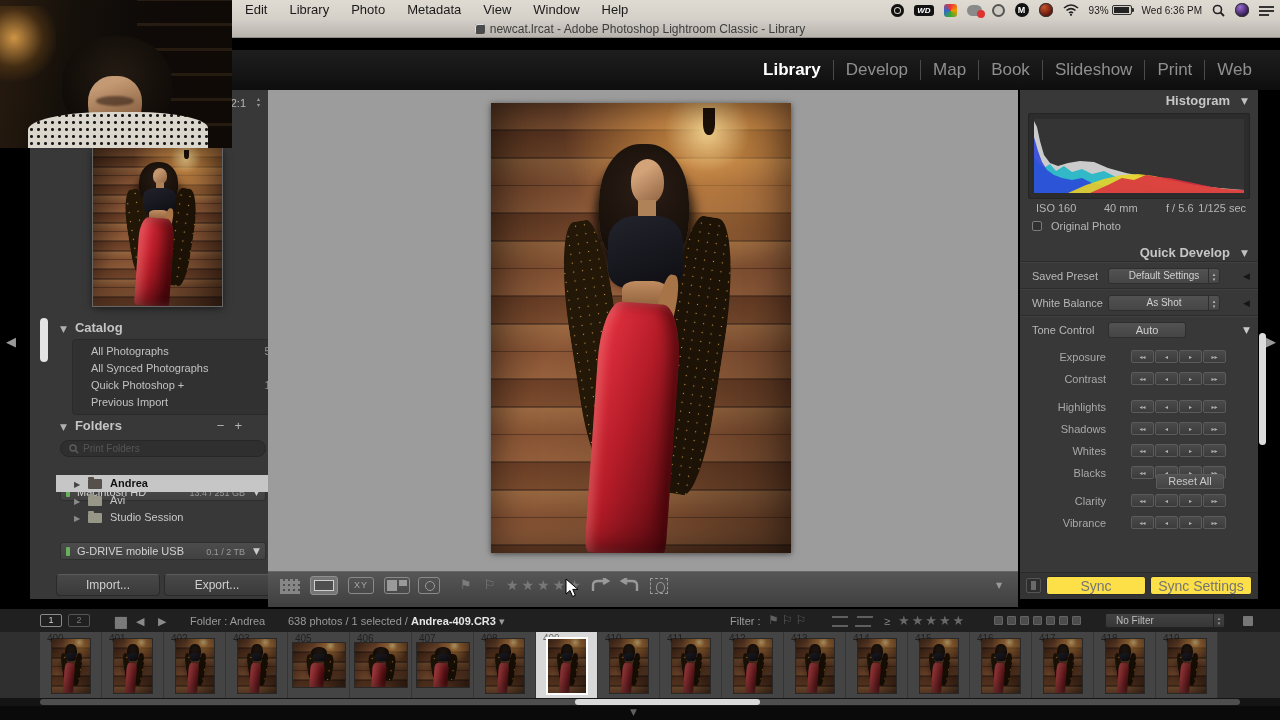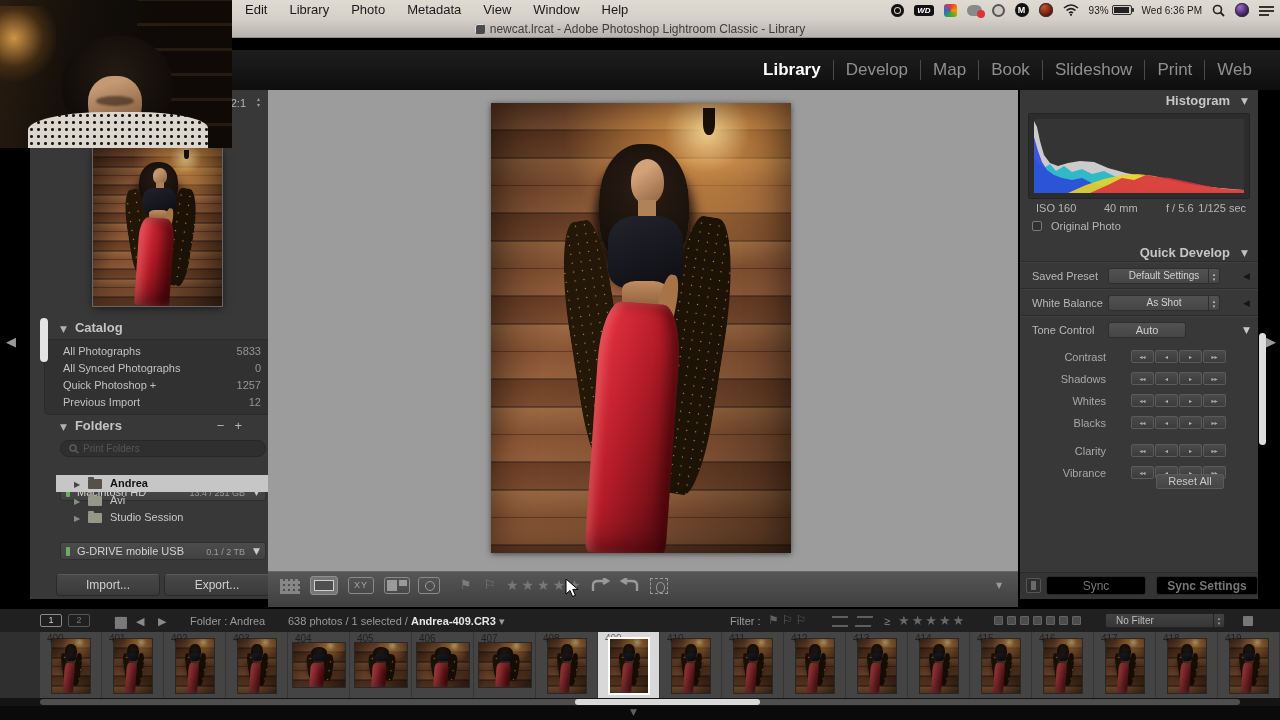--- a/index.html
+++ b/index.html
@@ -54,21 +54,21 @@
   
   .left-panel { position:absolute; left:30px; top:90px; width:238px; height:509px; background:#383838; }
   .lp-scroll { position:absolute; left:10px; top:228px; width:8px; height:44px; border-radius:4px; background:#e4e4e4; }
   .nav-zoom { position:absolute; right:22px; top:7px; color:#b5b5b5; font-size:11px; }
   .nav-stepper { position:absolute; right:8px; top:6px; color:#9a9a9a; font-size:6px; line-height:6px; text-align:center; font-family:"DejaVu Sans",sans-serif; }
   .nav-thumb { position:absolute; left:63px; top:58px; width:129px; height:158px;
     box-shadow:0 0 0 1px #666, 0 2px 8px rgba(0,0,0,.6); }
   .sec-head { position:absolute; left:30px; color:#c4c4c4; font-size:13px; font-weight:bold; }
   .sec-head .tri { color:#b0b0b0; font-size:9px; margin-right:8px; font-family:"DejaVu Sans",sans-serif; }
   .fold-ops { position:absolute; right:16px; color:#b5b5b5; font-size:13px; letter-spacing:10px; }
-  .cat-box { position:absolute; left:14px; top:249px; width:226px; background:#313131; border:1px solid #2a2a2a; border-radius:4px; padding:3px 0; }
+  .cat-box { position:absolute; left:42px; top:249px; width:226px; background:#313131; border:1px solid #2a2a2a; border-radius:4px; padding:3px 0; }
   .cat-row { position:relative; height:17px; line-height:17px; font-size:11px; color:#c2c2c2; padding-left:18px; }
   .cat-row .cnt { position:absolute; right:8px; color:#949494; }
   .filter-box { position:absolute; left:30px; top:350px; width:206px; height:17px; background:#2f2f2f;
     border:1px solid #272727; border-radius:9px; color:#555; font-size:10px; line-height:15px; padding-left:22px; }
   .filter-box svg { position:absolute; left:8px; top:3px; opacity:.5; }
   .vol-bar { position:absolute; left:30px; width:206px; height:18px; background:linear-gradient(#4c4c4c,#414141);
     border-radius:3px; border:1px solid #2e2e2e; }
   .vol-led { position:absolute; left:5px; top:4px; width:4px; height:9px; background:#69b05c; border-radius:1px; }
   .vol-name { position:absolute; left:16px; top:2px; color:#d2d2d2; font-size:11px; }
   .vol-space { position:absolute; right:20px; top:4px; color:#9a9a9a; font-size:9px; }
@@ -174,23 +174,23 @@
     border-radius:2px; color:#b2b2b2; font-size:6px; line-height:11px; text-align:center; font-family:"DejaVu Sans",sans-serif; }
   .adj-btns span:nth-child(1)::before { content:"◂◂"; }
   .adj-btns span:nth-child(2)::before { content:"◂"; }
   .adj-btns span:nth-child(3)::before { content:"▸"; }
   .adj-btns span:nth-child(4)::before { content:"▸▸"; }
   .reset-btn { position:absolute; right:34px; top:384px; width:68px; height:15px; background:linear-gradient(#525252,#454545);
     border:1px solid #5a5a5a; border-radius:2px; color:#c8c8c8; font-size:11px; line-height:13px; text-align:center; }
   .sync-row { position:absolute; left:0; top:482px; width:238px; height:27px; border-top:1px solid #2a2a2a; background:#343434; }
   .sync-toggle { position:absolute; left:6px; top:5px; width:15px; height:15px; border:1px solid #555; border-radius:2px; background:#2e2e2e; }
   .sync-toggle::after { content:""; position:absolute; left:4px; top:2px; width:5px; height:9px; background:#6a6a6a; }
-  .sync-btn { position:absolute; top:3px; height:19px; background:#000000; border:1px solid #2a2a2a; border-radius:3px;
-    color:#757575; font-size:12px; display:flex; align-items:center; justify-content:center; }
-  .btn-sync { left:26px; width:100px; } .btn-syncset { left:136px; width:102px;font-weight:bold; }
+  .sync-btn { position:absolute; top:3px; height:19px; background:#fde047; border:1px solid #2a2a2a; border-radius:3px;
+    color:#757575; font-size:14px; display:flex; align-items:center; justify-content:center; }
+  .btn-sync { left:26px; width:100px; } .btn-syncset { left:130px; width:102px; }
   .rp-scroll { position:absolute; left:1259px; top:333px; width:7px; height:112px; border-radius:4px; background:#dcdcdc; }
 
   
   .statusbar { position:absolute; left:0; top:608px; width:1280px; height:24px; background:#202020; border-top:1px solid #000; color:#9a9a9a; font-size:11px; }
   .sb { position:absolute; top:5px; }
   .win-btn { width:22px; height:13px; border:1px solid #8a8a8a; border-radius:2px; color:#cfcfcf; font-size:9px; text-align:center; line-height:11px; top:5px; }
   .win-btn.dim { border-color:#555; color:#777; }
   .ic-grid2 { width:9px; height:9px; top:7px; background:#7a7a7a; box-shadow:6px 0 0 #7a7a7a, 0 6px 0 #7a7a7a, 6px 6px 0 #7a7a7a; transform:scale(.8); }
   .sb-arrow { color:#8a8a8a; font-size:11px; font-family:"DejaVu Sans",sans-serif; top:6px; }
   .fname-strong { color:#e6e6e6; font-weight:bold; }
@@ -486,31 +486,49 @@
         <span class="qd-select"><span>As Shot</span><span class="st">▴<br>▾</span></span>
         <span class="qd-exp">◀</span>
       </div>
       <div class="qd-row">
         <span class="qd-label">Tone Control</span>
         <span class="qd-auto">Auto</span>
         <span class="qd-tonetri">▼</span>
       </div>
       <div class="adj-rows">
 
+          <div class="adj-row">
+            <span class="adj-label">Exposure</span>
+            <span class="adj-btns">
+              <span></span>
+              <span></span>
+              <span></span>
+              <span></span>
+            </span>
+          </div>
 
           <div class="adj-row">
             <span class="adj-label">Contrast</span>
             <span class="adj-btns">
               <span></span>
               <span></span>
               <span></span>
               <span></span>
             </span>
           </div>
 
+          <div class="adj-row gap">
+            <span class="adj-label">Highlights</span>
+            <span class="adj-btns">
+              <span></span>
+              <span></span>
+              <span></span>
+              <span></span>
+            </span>
+          </div>
 
           <div class="adj-row">
             <span class="adj-label">Shadows</span>
             <span class="adj-btns">
               <span></span>
               <span></span>
               <span></span>
               <span></span>
             </span>
           </div>
@@ -640,31 +658,20 @@
         <div class="thumb p-art small">
           <div class="px-hair"></div>
           <div class="px-coat-l"></div>
           <div class="px-coat-r"></div>
           <div class="px-top"></div>
           <div class="px-pants"></div>
           <div class="px-vign"></div>
         </div>
       </div>
 
-      <div class="cell wide">
-        <span class="num">404</span>
-        <div class="thumb p-art small">
-          <div class="px-hair"></div>
-          <div class="px-coat-l"></div>
-          <div class="px-coat-r"></div>
-          <div class="px-top"></div>
-          <div class="px-pants"></div>
-          <div class="px-vign"></div>
-        </div>
-      </div>
 
       <div class="cell wide">
         <span class="num">405</span>
         <div class="thumb p-art small">
           <div class="px-hair"></div>
           <div class="px-coat-l"></div>
           <div class="px-coat-r"></div>
           <div class="px-top"></div>
           <div class="px-pants"></div>
           <div class="px-vign"></div>

